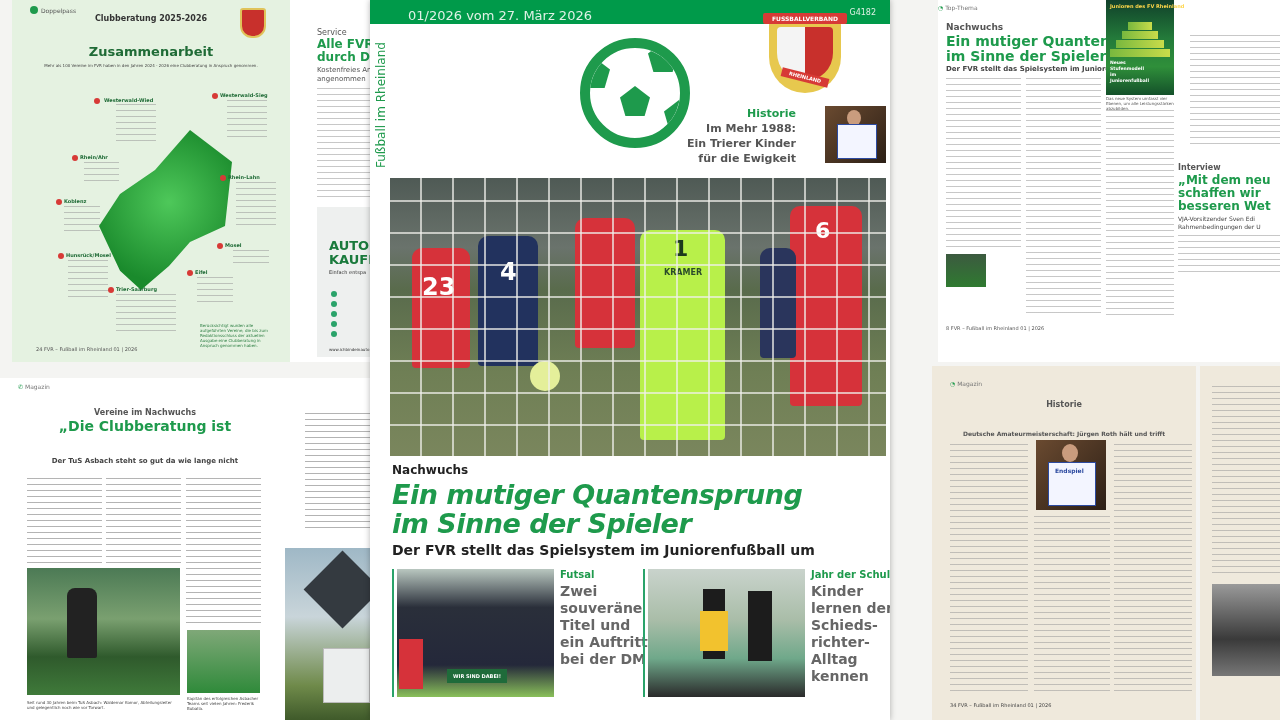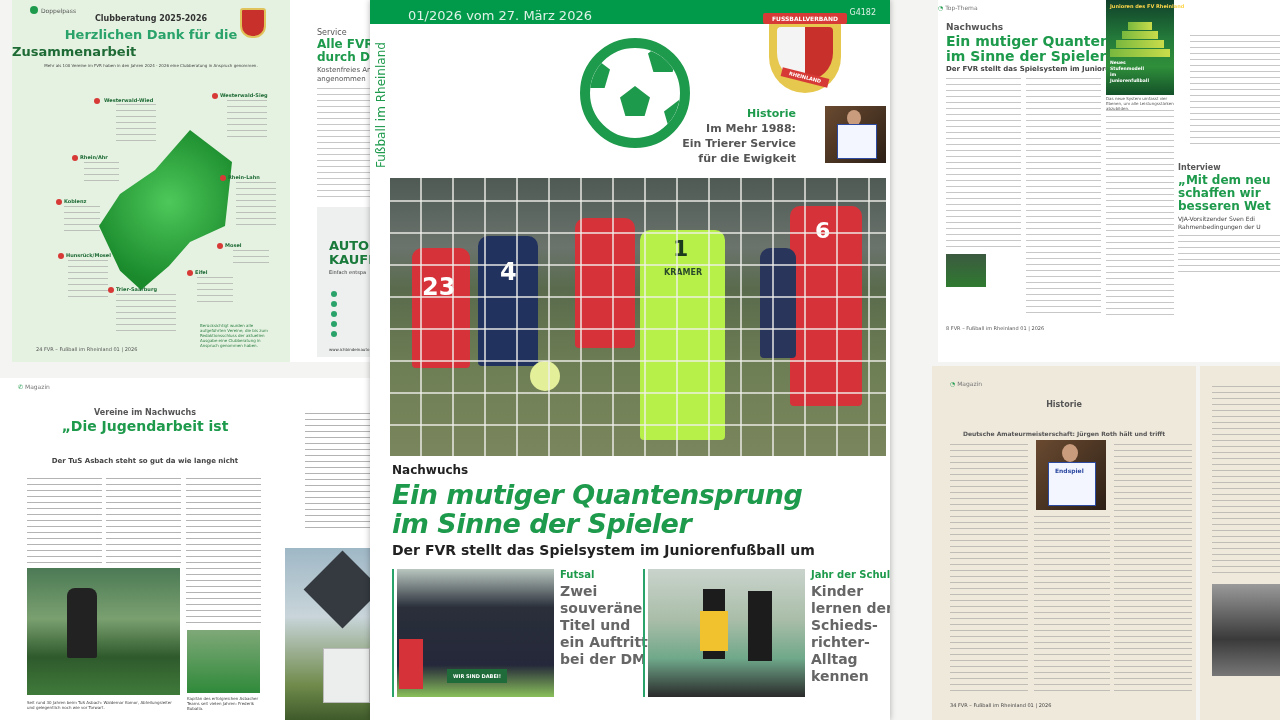--- a/index.html
+++ b/index.html
@@ -10,21 +10,21 @@
 .gtxt{color:#1e9a4c}
 .sm{font-size:7px;color:#555}
 
 
 #p-club{left:12px;top:0;width:278px;height:362px;background:#e5f2e1}
 #p-club .brand{position:absolute;left:18px;top:6px;font-size:6px;color:#555;display:flex;align-items:center;gap:3px}
 #p-club .brand .dot{width:8px;height:8px;border-radius:50%;background:#1e9a4c}
 #p-club .crest{position:absolute;right:24px;top:8px;width:26px;height:30px;background:#c8302c;border:2px solid #e0c35a;border-radius:3px 3px 12px 12px}
 #p-club .t1{position:absolute;left:0;right:0;top:14px;text-align:center;font-size:8px;font-weight:bold;color:#333}
 #p-club .t2{position:absolute;left:0;right:0;top:27px;text-align:center;font-size:13px;font-weight:bold;color:#2aa36a}
-#p-club .t3{position:absolute;left:0;right:0;top:44px;font-size:13px;font-weight:bold;color:#1f6b36}
+#p-club .t3{position:absolute;left:0;right:0;top:44px;text-align:center;font-size:13px;font-weight:bold;color:#1f6b36}
 #p-club .t4{position:absolute;left:0;right:0;top:63px;text-align:center;font-size:4px;color:#444}
 #p-club .map{position:absolute;left:80px;top:130px;width:140px;height:160px;background:radial-gradient(circle at 55% 45%,#4ec85a,#1a8a2c 70%);clip-path:polygon(70% 0,100% 20%,95% 60%,70% 70%,55% 85%,35% 100%,20% 88%,5% 60%,20% 40%,45% 25%,60% 10%)}
 #p-club .region{position:absolute;font-size:5px;font-weight:bold;color:#1f6b36}
 #p-club .pin{position:absolute;width:6px;height:6px;border-radius:50%;background:#d73a36}
 #p-club .foot{position:absolute;left:24px;bottom:10px;font-size:5px;color:#555}
 #p-club .note{position:absolute;right:20px;bottom:14px;width:70px;font-size:4px;color:#2a7d40}
 
 
 #p-service{left:290px;top:0;width:80px;height:362px;background:#fff}
 #p-service .kicker{position:absolute;left:27px;top:28px;font-size:8px;color:#555}
@@ -119,21 +119,20 @@
 </head>
 <body>
 
 <div class="page" id="p-club">
   <div class="brand">
       <span class="dot"></span>
       <span>Doppelpass</span>
     </div>
   <div class="crest"></div>
   <div class="t1">Clubberatung 2025-2026</div>
-  <div class="t2">Herzlichen Dank für die</div>
   <div class="t3">Zusammenarbeit</div>
   <div class="t4">Mehr als 100 Vereine im FVR haben in den Jahren 2024 - 2026 eine Clubberatung in Anspruch genommen.</div>
   <div class="map"></div>
   <div class="pin" style="left:82px;top:98px"></div>
   <div class="region" style="left:92px;top:97px">Westerwald-Wied</div>
   <div class="lines" style="left:104px;top:104px;width:40px;height:42px"></div>
   <div class="pin" style="left:200px;top:93px"></div>
   <div class="region" style="left:208px;top:92px">Westerwald-Sieg</div>
   <div class="lines" style="left:215px;top:100px;width:40px;height:40px"></div>
   <div class="pin" style="left:60px;top:155px"></div>
@@ -184,21 +183,21 @@
     <div class="check" style="top:114px"></div>
     <div class="check" style="top:124px"></div>
     <div class="a2" style="top:140px;font-size:4px">www.ichbindeinauto</div>
   </div>
 </div>
 
 <div class="page" id="p-verein">
   <div class="mag"><b>✆</b> <span>Magazin</span></div>
   <div class="k">Vereine im Nachwuchs</div>
   <div class="h">
-      <div>„Die Jugendarbeit ist</div>
+      <div>„Die Clubberatung ist</div>
     </div>
   <div class="s">Der TuS Asbach steht so gut da wie lange nicht</div>
   <div class="lines dark" style="left:27px;top:100px;width:75px;height:85px"></div>
   <div class="lines dark" style="left:106px;top:100px;width:75px;height:85px"></div>
   <div class="lines dark" style="left:186px;top:100px;width:75px;height:145px"></div>
   <div class="ph1">
       <div class="gk"></div>
     </div>
   <div class="ph2"></div>
   <div class="cap" style="left:27px;top:322px;width:150px">Seit rund 30 Jahren beim TuS Asbach: Waldemar Komor, Abteilungsleiter und gelegentlich noch wie vor Torwart.</div>
@@ -226,21 +225,21 @@
   </div>
   <div class="crest">
     <div class="shield"></div>
       <div class="inner"></div>
     <div class="band">FUSSBALLVERBAND</div>
     <div class="band2">RHEINLAND</div>
   </div>
   <div class="hist">
     <div class="k">Historie</div>
     <div class="t">Im Mehr 1988:</div>
-    <div class="t">Ein Trierer Service</div>
+    <div class="t">Ein Trierer Kinder</div>
     <div class="t">für die Ewigkeit</div>
   </div>
   <div class="histimg">
       <div class="head"></div>
       <div class="sign"></div>
     </div>
 
   <div class="photo">
     <div class="player" style="left:22px;top:70px;width:58px;height:120px;background:#d6323a"></div>
     <div class="num" style="left:32px;top:95px;font-size:24px">23</div>

